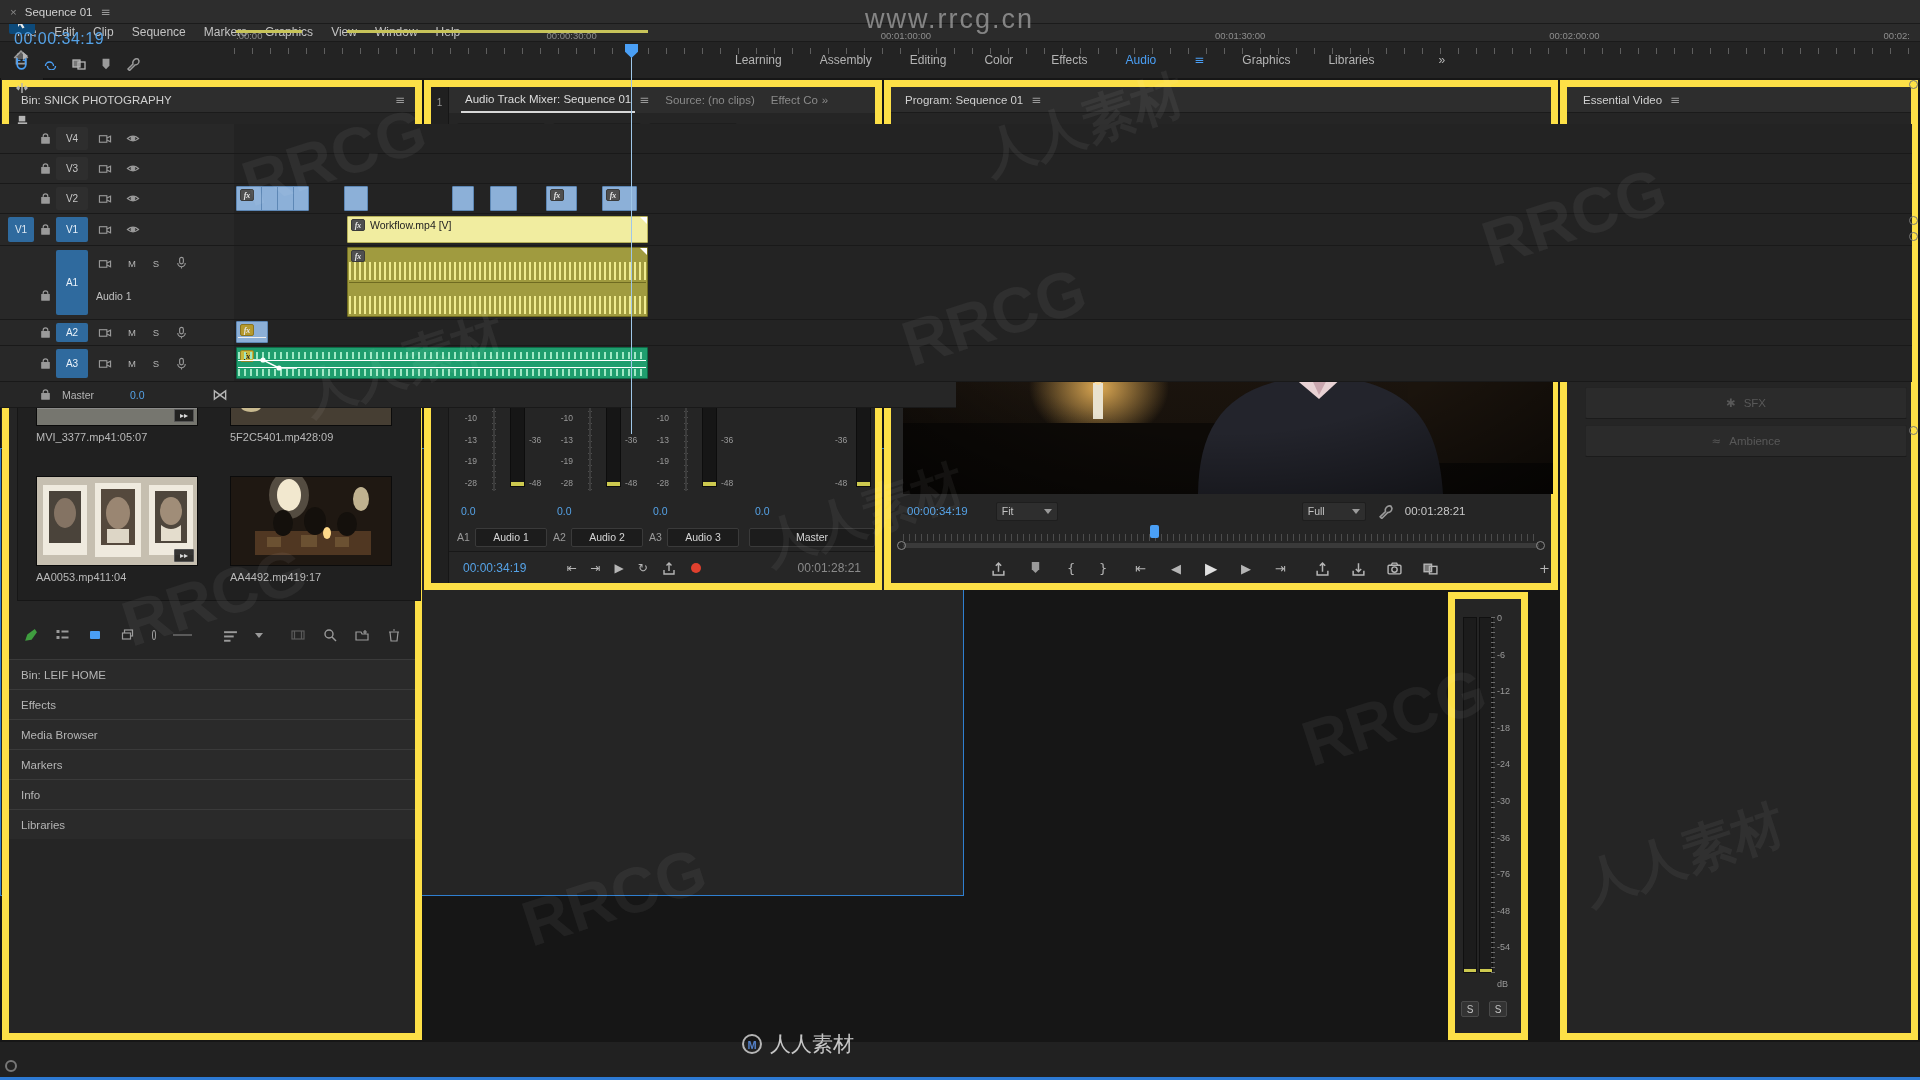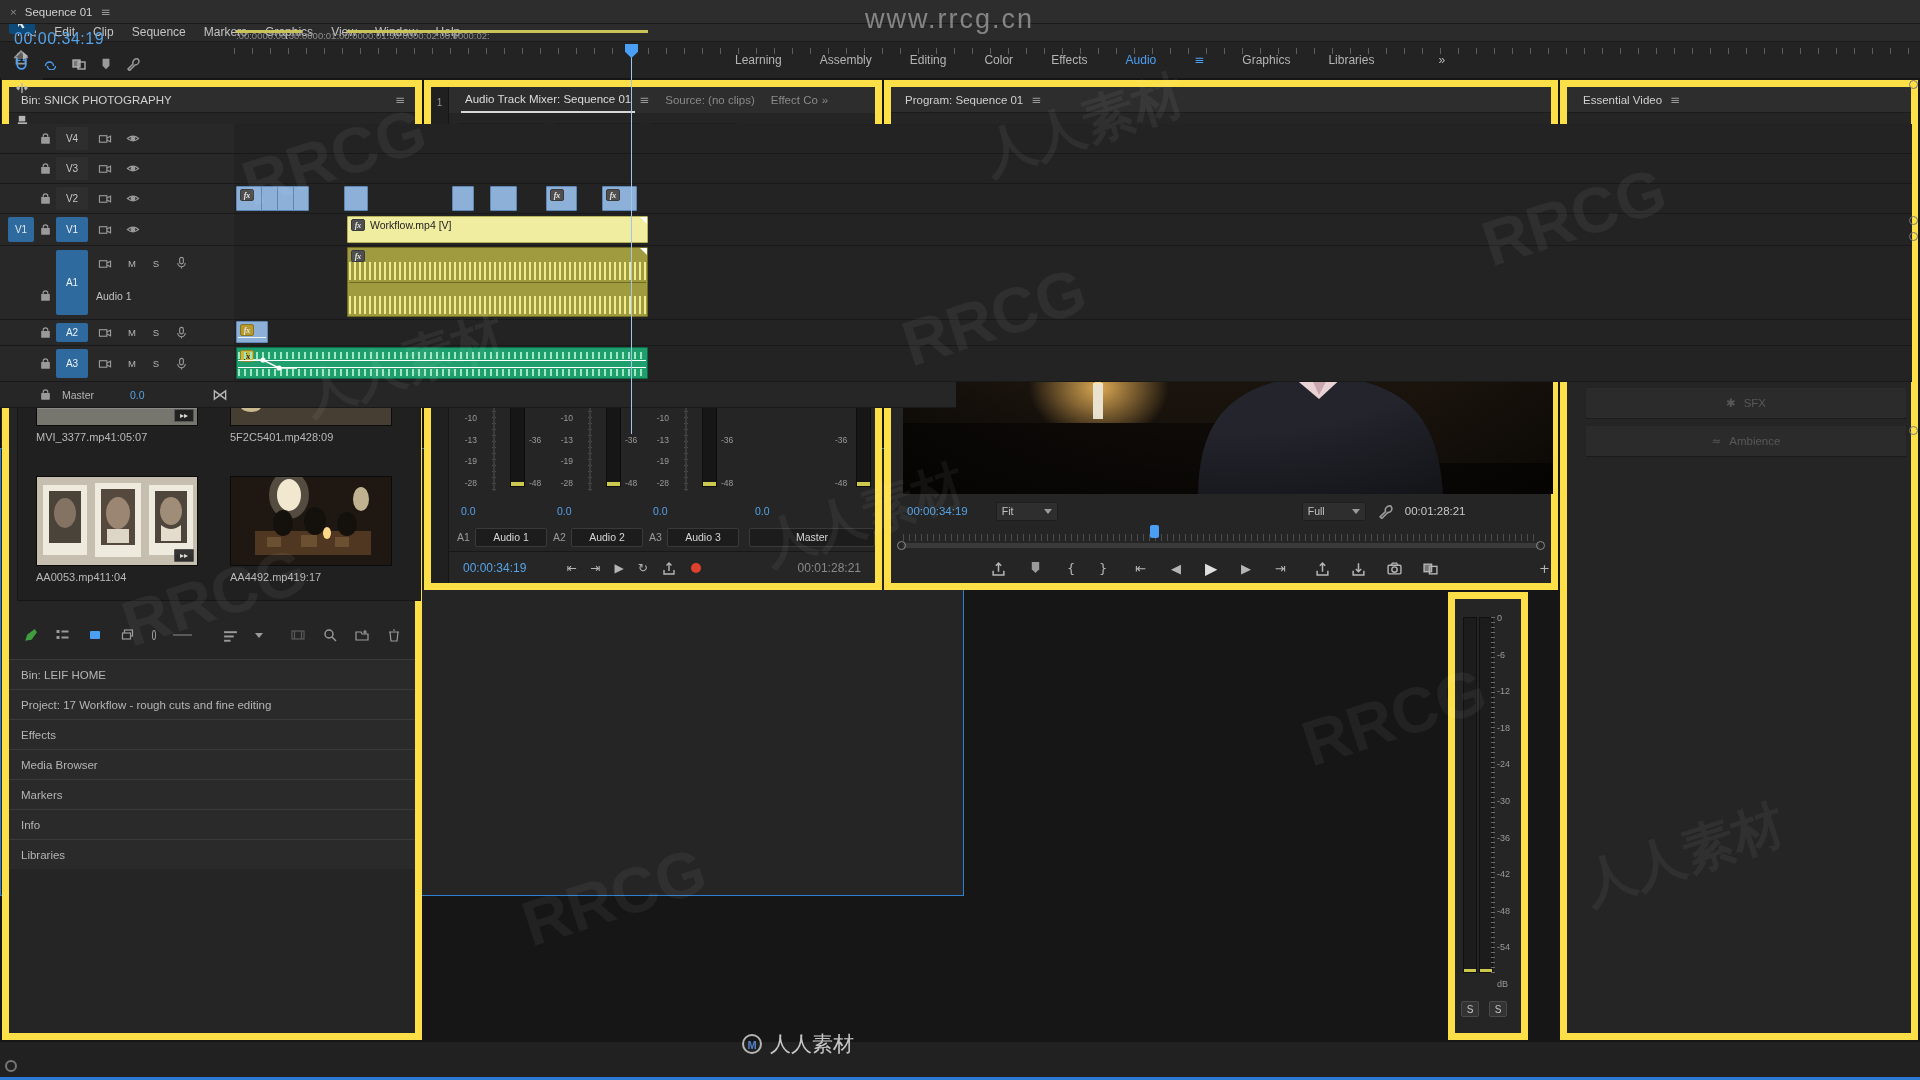--- a/index.html
+++ b/index.html
@@ -122,21 +122,21 @@
   #tools{left:430px;top:592px;width:44px;height:448px;background:#232323;border:1px solid #131313}
   .tool{position:absolute;left:9px;width:26px;height:24px;display:flex;align-items:center;justify-content:center;color:#b5b5b5}
   .tool.active{background:#0d4a7a;border-radius:2px;color:#fff}
   
   #timeline{left:476px;top:592px;width:964px;height:448px;border:1px solid #2f7fd0;background:#252525}
   .tltabs{position:absolute;left:0;top:0;right:0;height:24px;background:#2d2d2d;border-bottom:1px solid #1b1b1b;
     display:flex;align-items:center;font-size:11.5px;color:#d0d0d0}
   .tltc{position:absolute;left:14px;top:30px;font-size:16px;color:#55a2e6;letter-spacing:.5px}
   .tlicons{position:absolute;left:14px;top:56px;display:flex;gap:14px;align-items:center}
   .rulerwrap{position:absolute;left:234px;top:28px;right:8px;height:40px}
-  .rlabels{display:flex;font-size:9.5px;color:#8e8e8e;padding:2px 2px 0 2px}
+  .rlabels{display:flex;justify-content:space-between;font-size:9.5px;color:#8e8e8e;padding:2px 2px 0 2px}
   .rticks{position:absolute;left:0;right:0;top:16px;height:10px;
     background:repeating-linear-gradient(to right,#5e5e5e 0 1px,transparent 1px 18px);background-size:100% 6px;background-position:0 100%;background-repeat:no-repeat}
   .workbar{position:absolute;top:30px;height:3px;background:#c8c45a}
   .trackhdr{position:absolute;left:0;width:234px;border-bottom:1px solid #191919;background:#282828;display:flex;align-items:center}
   .trackbody{position:absolute;left:234px;right:8px;border-bottom:1px solid #191919;background:#232323}
   .patchcell{position:absolute;left:8px;width:26px;top:3px;bottom:3px;border-radius:2px;font-size:10px;color:#dfe9f2;
     display:flex;align-items:center;justify-content:center}
   .patchblue{background:#2f6a9e}
   .idcell{position:absolute;left:56px;width:32px;top:3px;bottom:3px;border-radius:2px;font-size:10px;color:#c5c5c5;
     display:flex;align-items:center;justify-content:center;background:#2e2e2e}
@@ -627,21 +627,20 @@
       <span class="icw">
           <svg class="ic" width="14" height="14" viewBox="0 0 14 14">
             <use href="#i-trash"></use>
           </svg>
         </span>
     </div>
 
     <ul class="bintabs">
 
     <li>Bin: LEIF HOME</li>
-        <li>Project: 17 Workflow - rough cuts and fine editing</li>
         <li>Effects</li>
         <li>Media Browser</li>
         <li>Markers</li>
         <li>Info</li>
         <li>Libraries</li>
       </ul>
   </div>
 
   <div class="panel" id="mixer">
     <div class="ministrip">
@@ -1339,21 +1338,21 @@
     <div class="tickcol"></div>
     <ul class="bigscale">
 
     <li>0</li>
         <li>-6</li>
         <li>-12</li>
         <li>-18</li>
         <li>-24</li>
         <li>-30</li>
         <li>-36</li>
-        <li>-42</li>
+        <li>-76</li>
         <li>-48</li>
         <li>-54</li>
         <li>dB</li>
       </ul>
     <span class="sbtn" style="left:6px">S</span>
     <span class="sbtn" style="left:34px">S</span>
   </div>
 
   <div class="statusbar"></div>
   <span class="statdot"></span>

